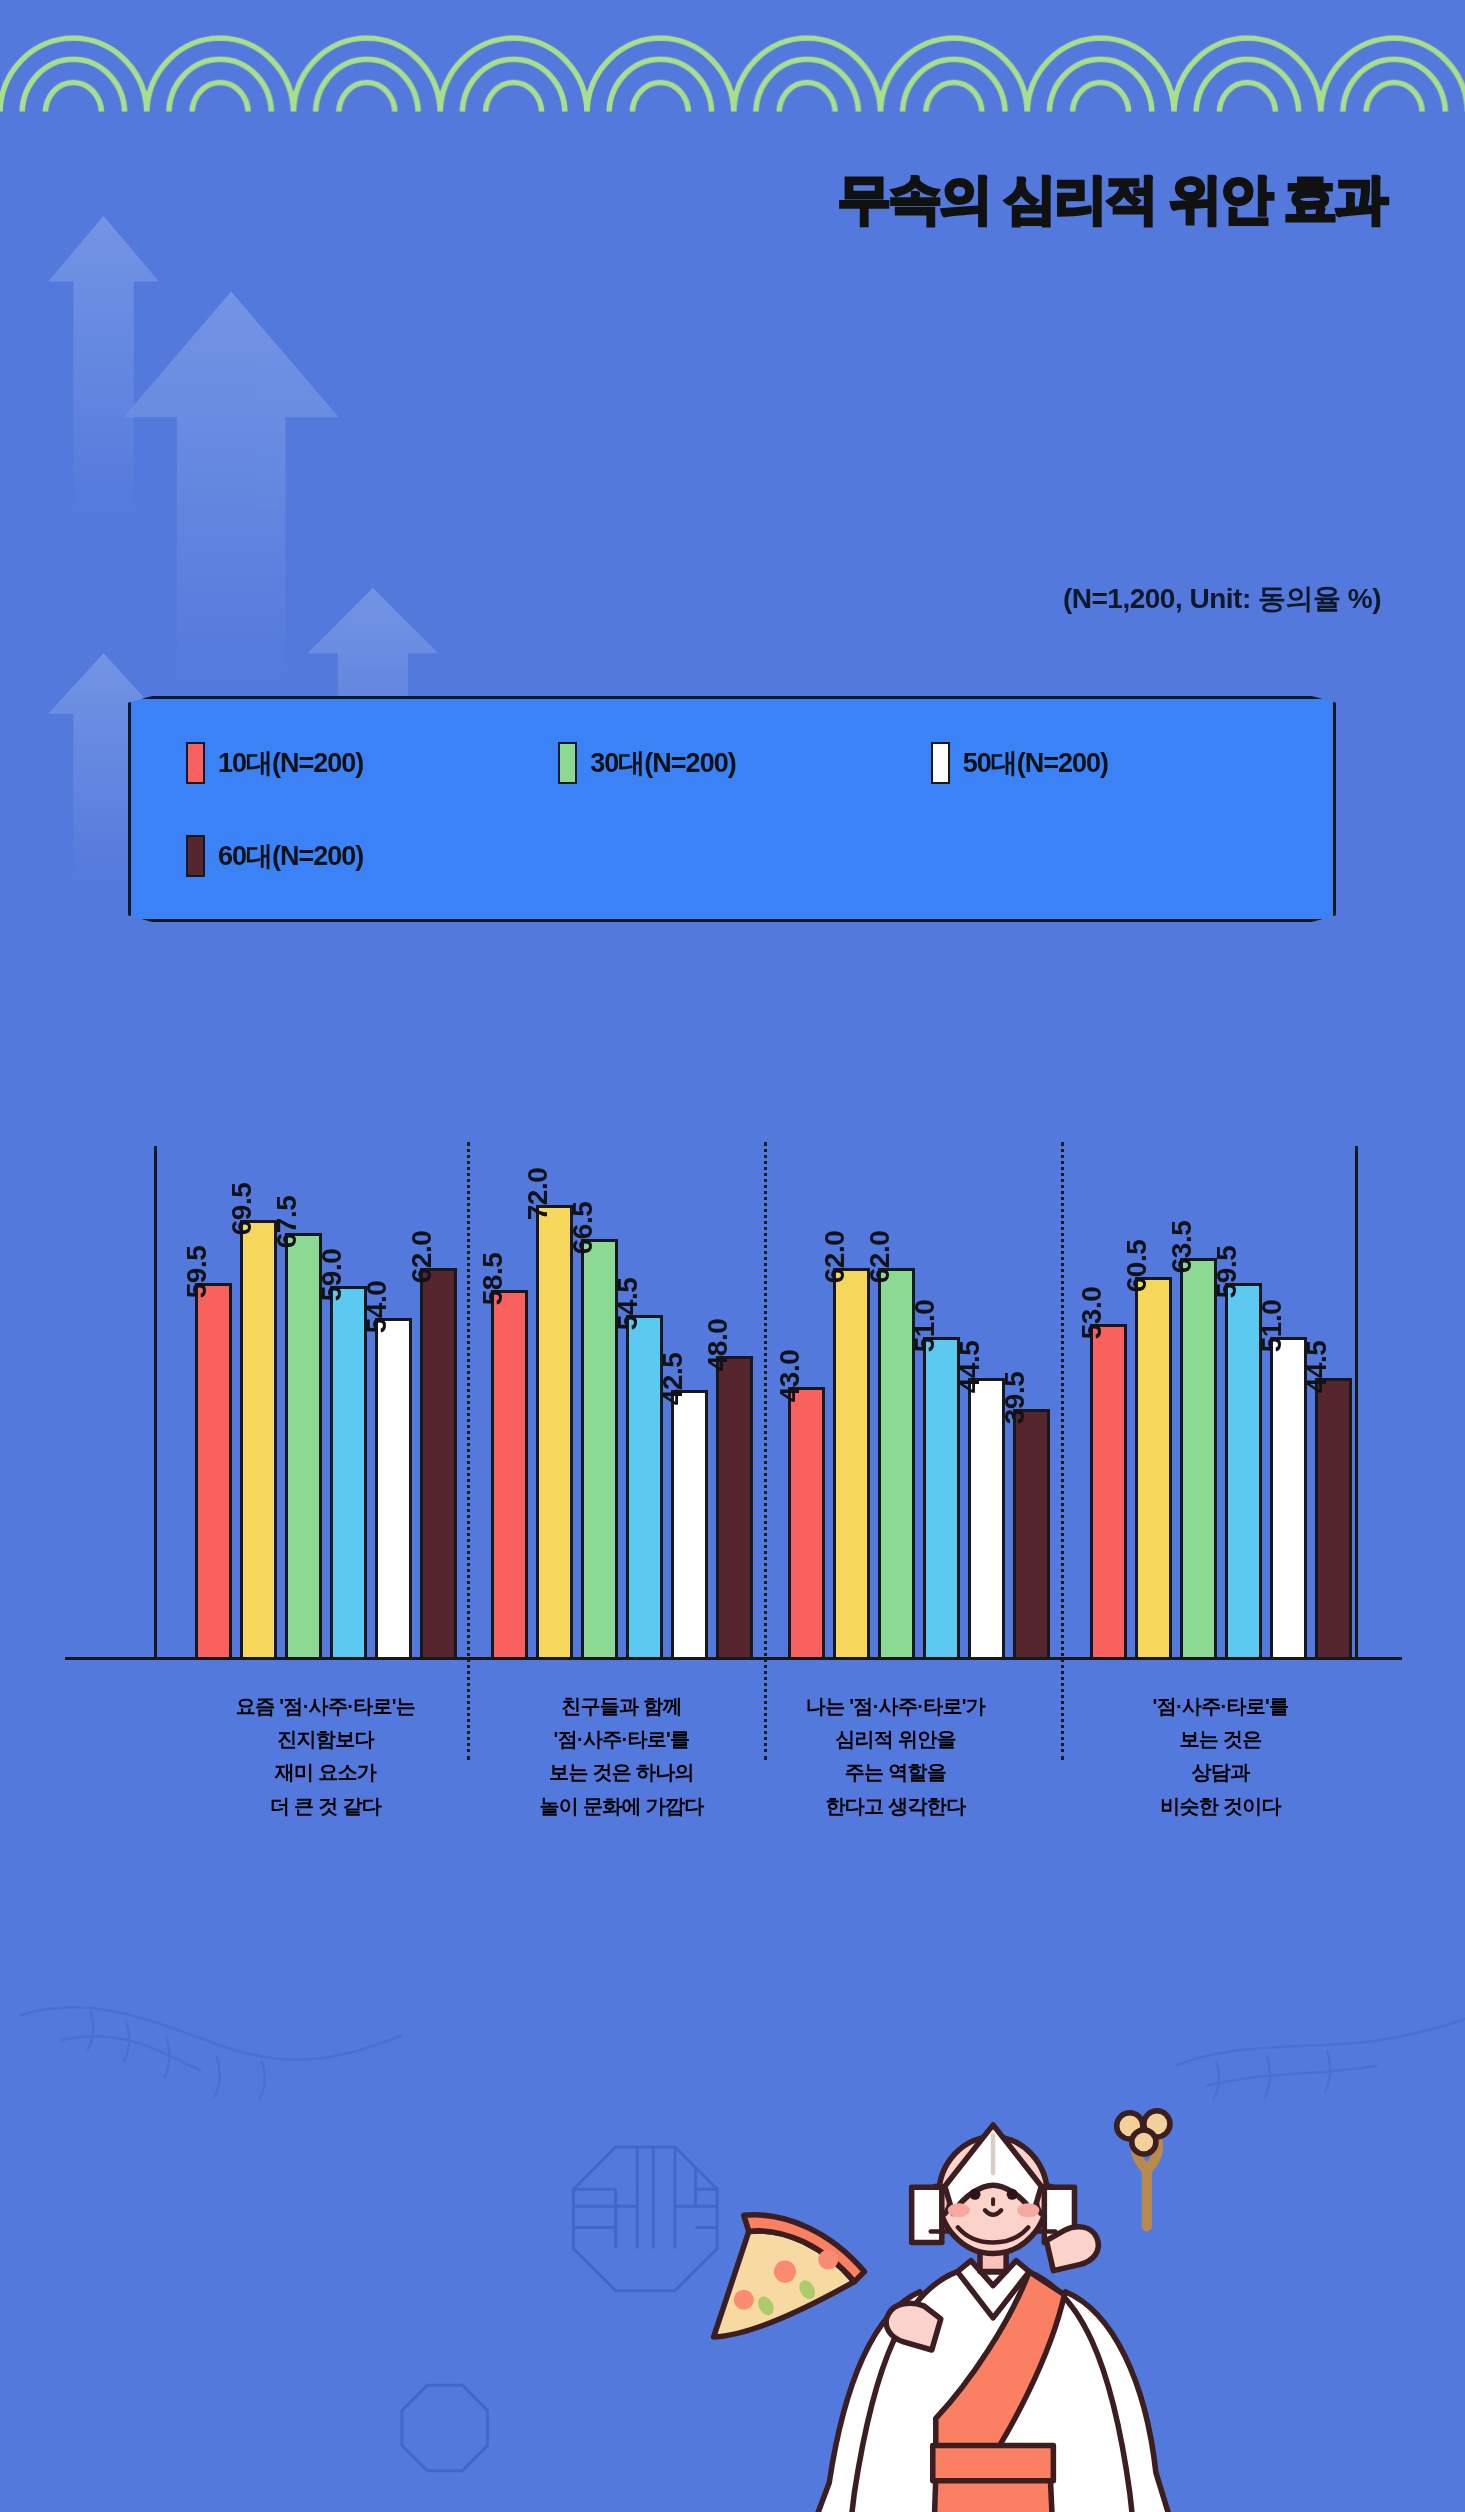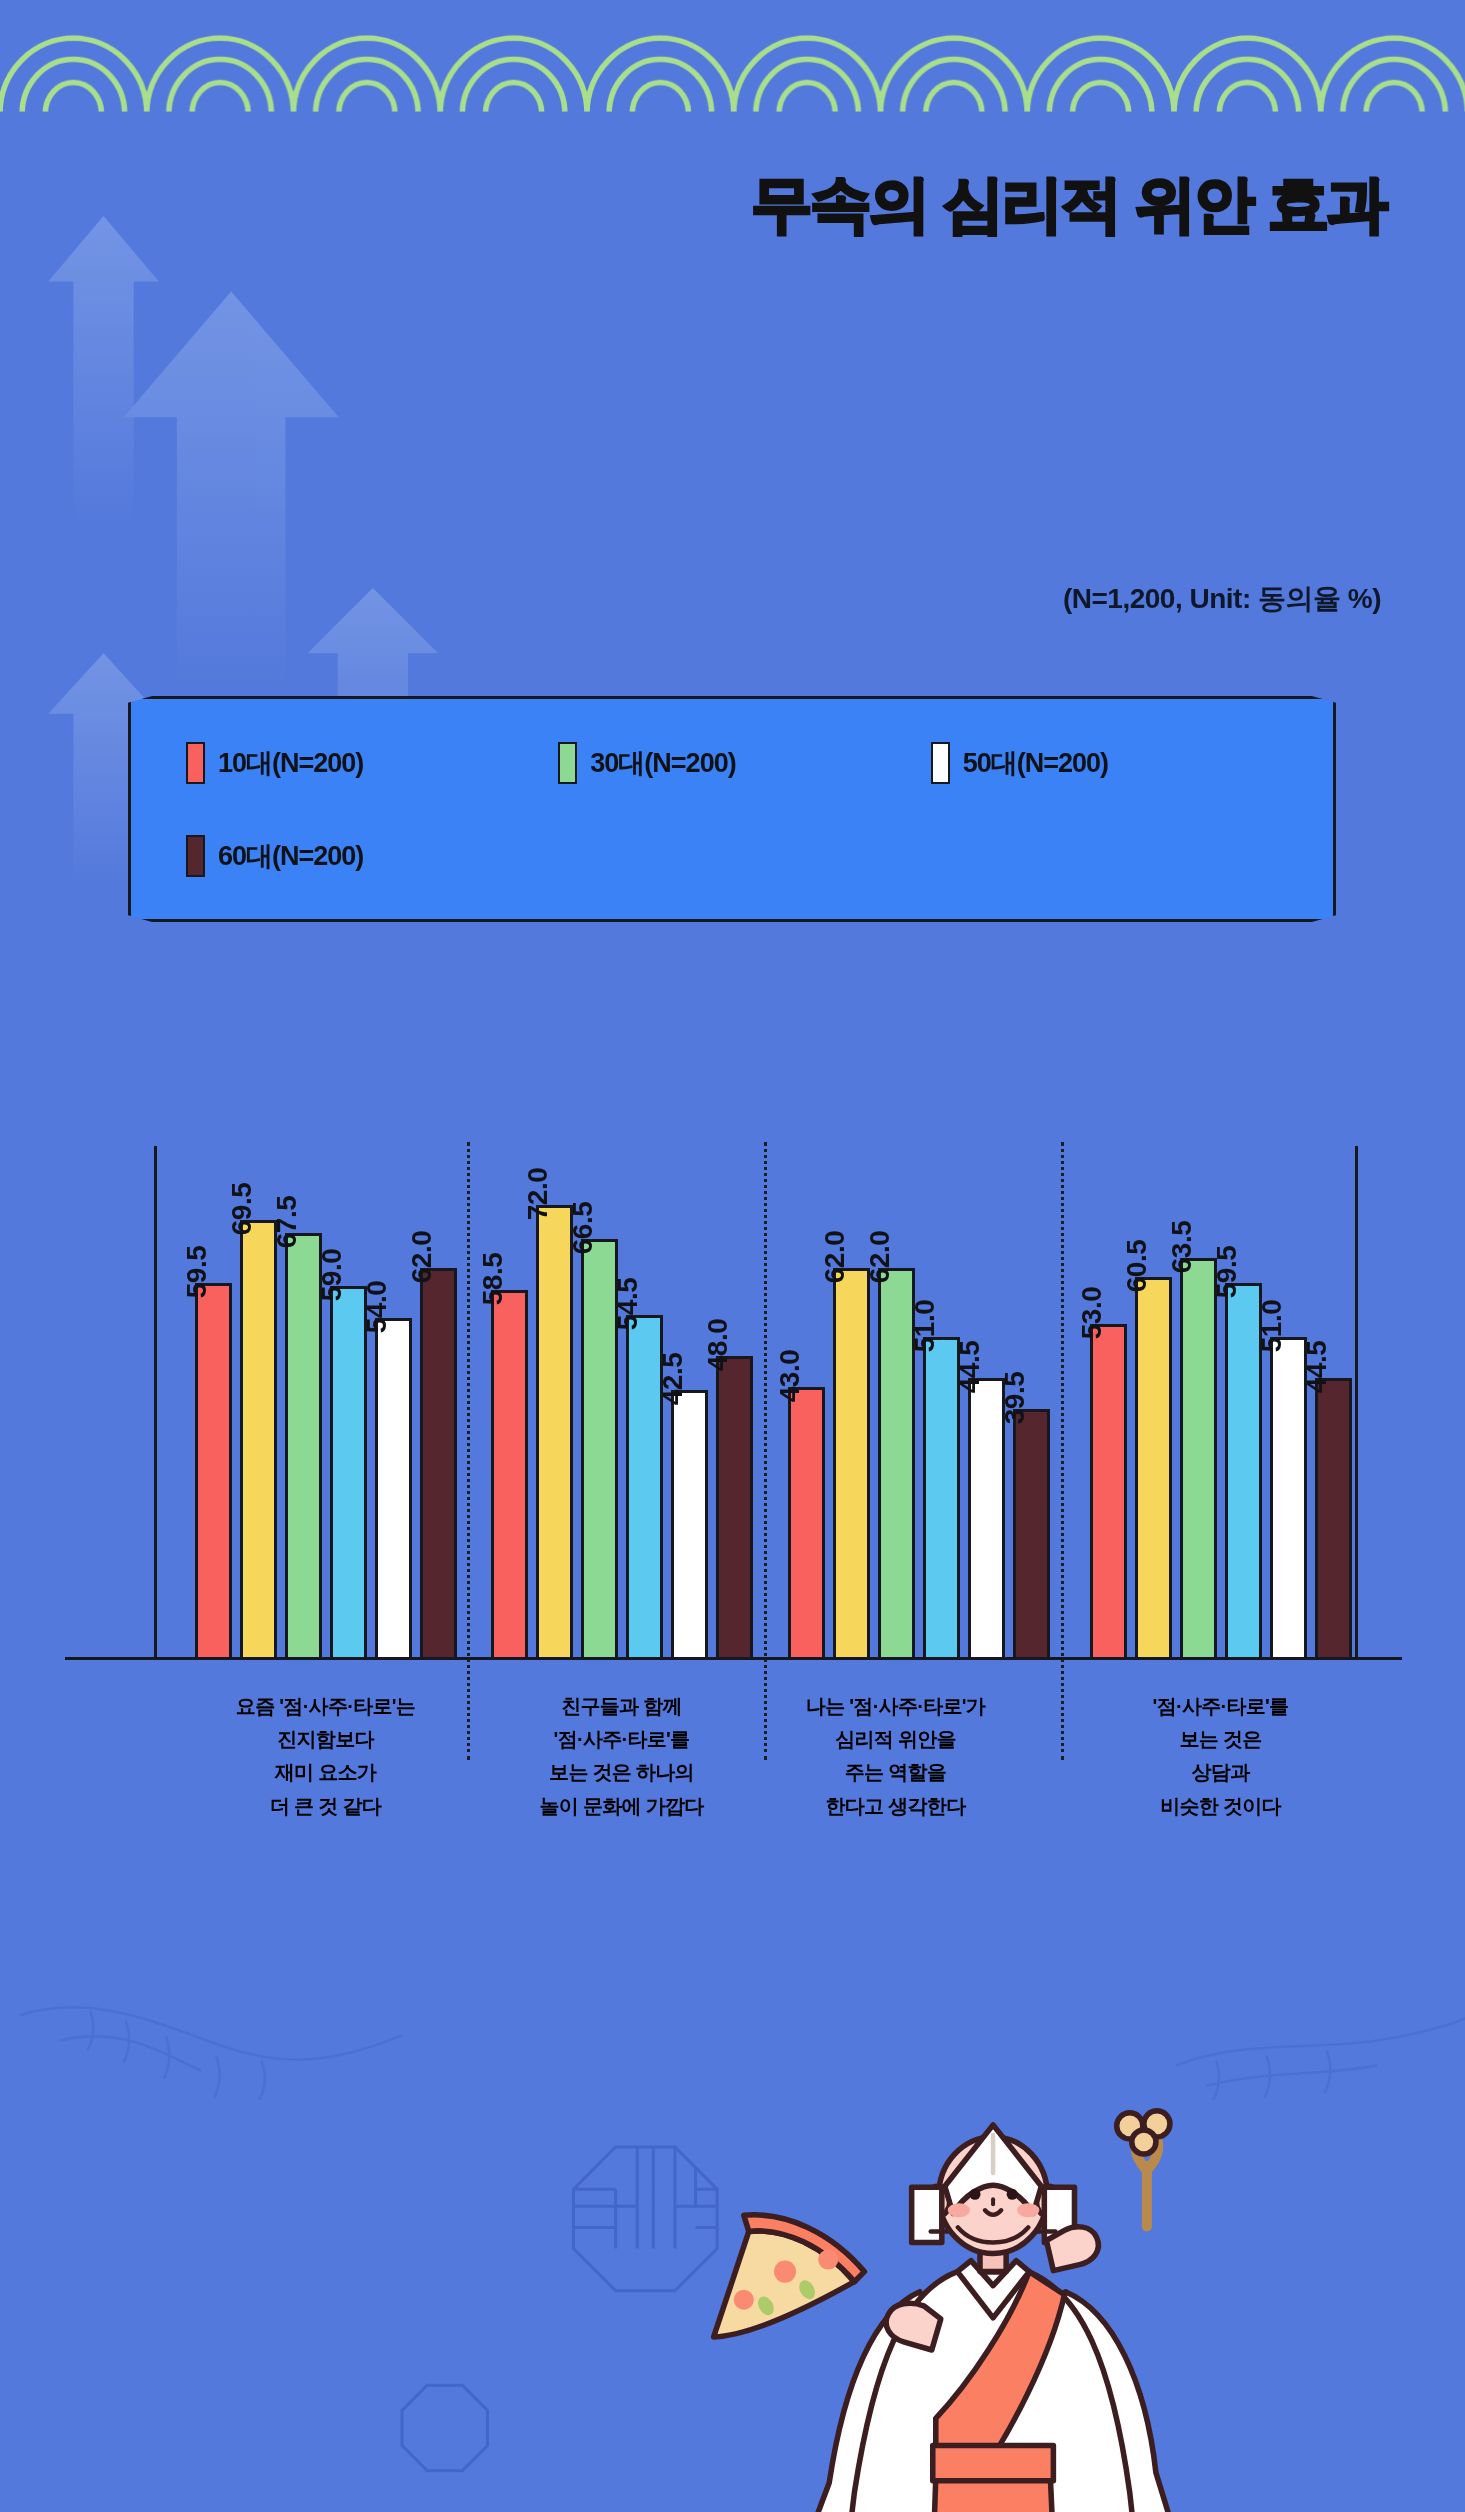--- a/index.html
+++ b/index.html
@@ -18,21 +18,21 @@
   #title-block {
     position:absolute; top:166px; right:80px; z-index:5;
     text-align:right;
   }
   .title-line-1 {
     font-size:59px; font-weight:900; color:#ffffff;
     letter-spacing:-2px; line-height:1.24;
     -webkit-text-stroke: 3.5px #ffffff;
   }
   .title-line-2, .title-line-3 {
-    font-size:61px; font-weight:900; color:#111111;
+    font-size:53px; font-weight:900; color:#111111;
     letter-spacing:-2px; line-height:1.26;
     -webkit-text-stroke: 3.5px #111111;
   }
   #unit-note {
     position:absolute; top:580px; right:85px; z-index:5;
     font-size:28px; font-weight:700; color:#0f172a;
     letter-spacing:-0.5px;
   }
 
   

